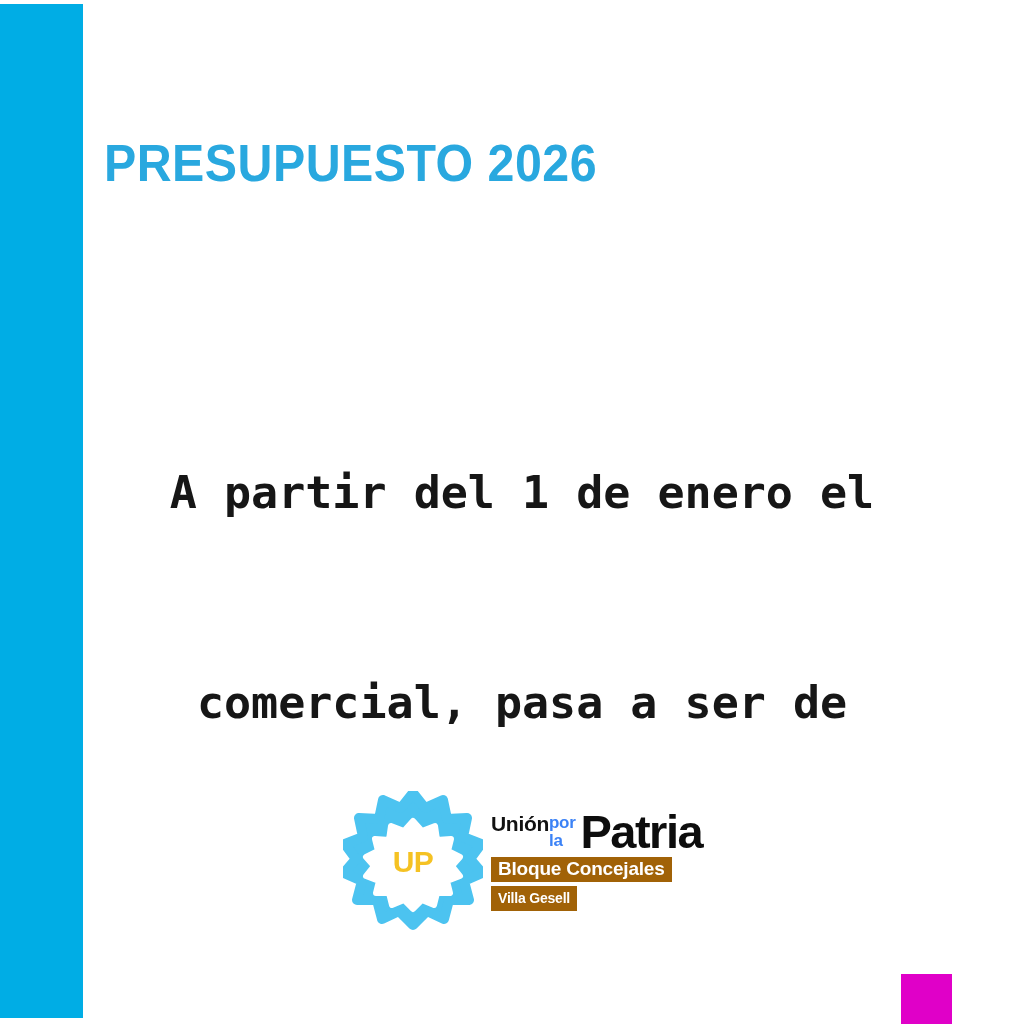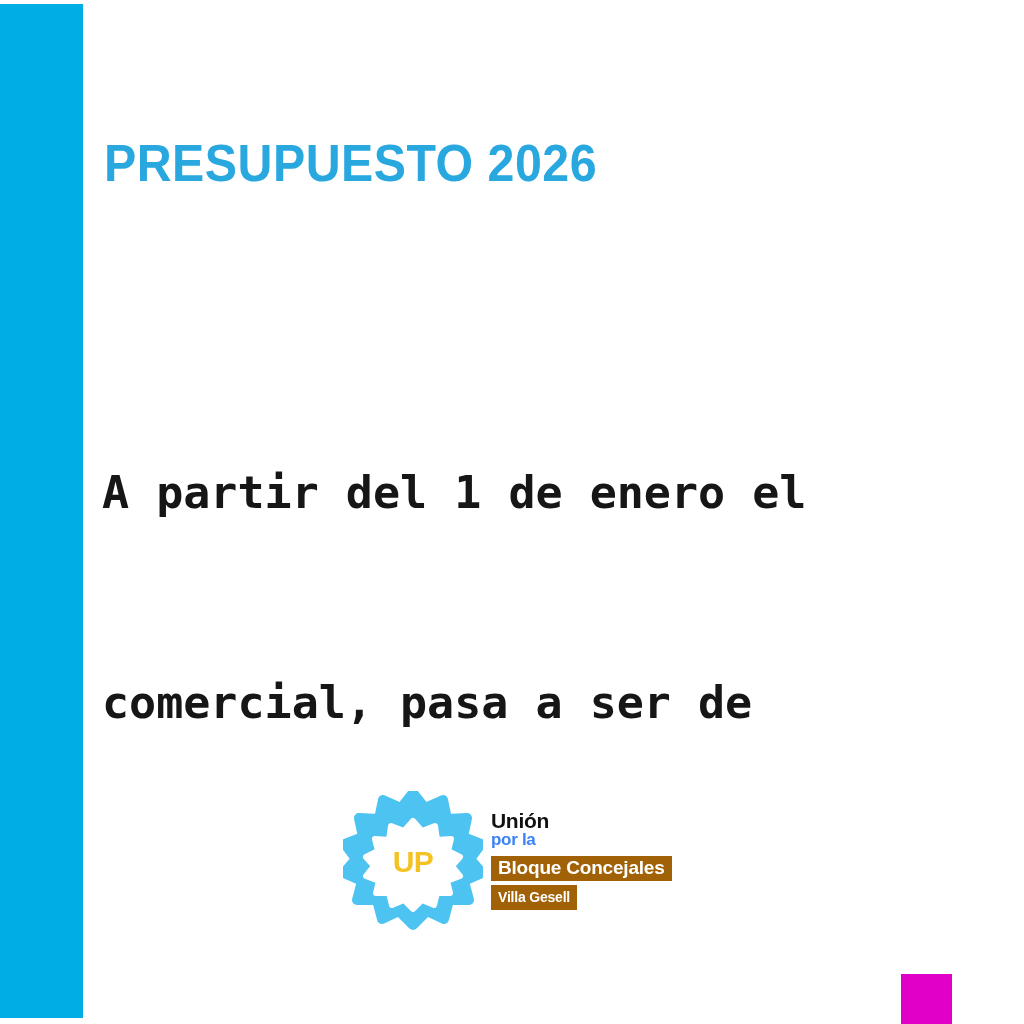--- a/index.html
+++ b/index.html
@@ -59,21 +59,21 @@
     top: 318px;
     width: 840px;
     font-family: "DejaVu Sans Mono", monospace;
     font-size: 45px;
     font-weight: 700;
     line-height: 70px;
     color: #161616;
     letter-spacing: 0px;
     white-space: pre;
   }
-  #body-copy .ln { display: block; }
+  #body-copy .ln { display: block; text-align: center; }
 
   
   #logo-lockup {
     position: absolute;
     left: 343px;
     top: 783px;
     width: 350px;
     height: 155px;
     display: flex;
     align-items: center;
@@ -109,21 +109,21 @@
     flex-direction: column;
     align-items: flex-start;
   }
   #wordmark-top {
     display: flex;
     align-items: flex-end;
     line-height: 1;
   }
   #union-stack {
     display: flex;
-    flex-direction: column;
+    flex-direction: row;
     align-items: flex-start;
     margin-right: 5px;
     padding-bottom: 3px;
   }
   #union-word {
     font-family: "Liberation Sans", sans-serif;
     font-size: 21px;
     font-weight: 700;
     color: #111111;
     line-height: 20px;
@@ -186,20 +186,21 @@
       </svg>
       <div id="sun-up-text">UP</div>
     </div>
 
     <div id="wordmark">
       <div id="wordmark-top">
         <div id="union-stack">
           <div id="union-word">Unión</div>
           <div id="porla-word">por la</div>
         </div>
+        <div id="patria-word">Patria</div>
       </div>
       <div class="black-bar" id="bar-bloque">Bloque Concejales</div>
       <div class="black-bar" id="bar-villa">Villa Gesell</div>
     </div>
 
   </div>
 
   <div id="corner-block"></div>
 
 </div>

